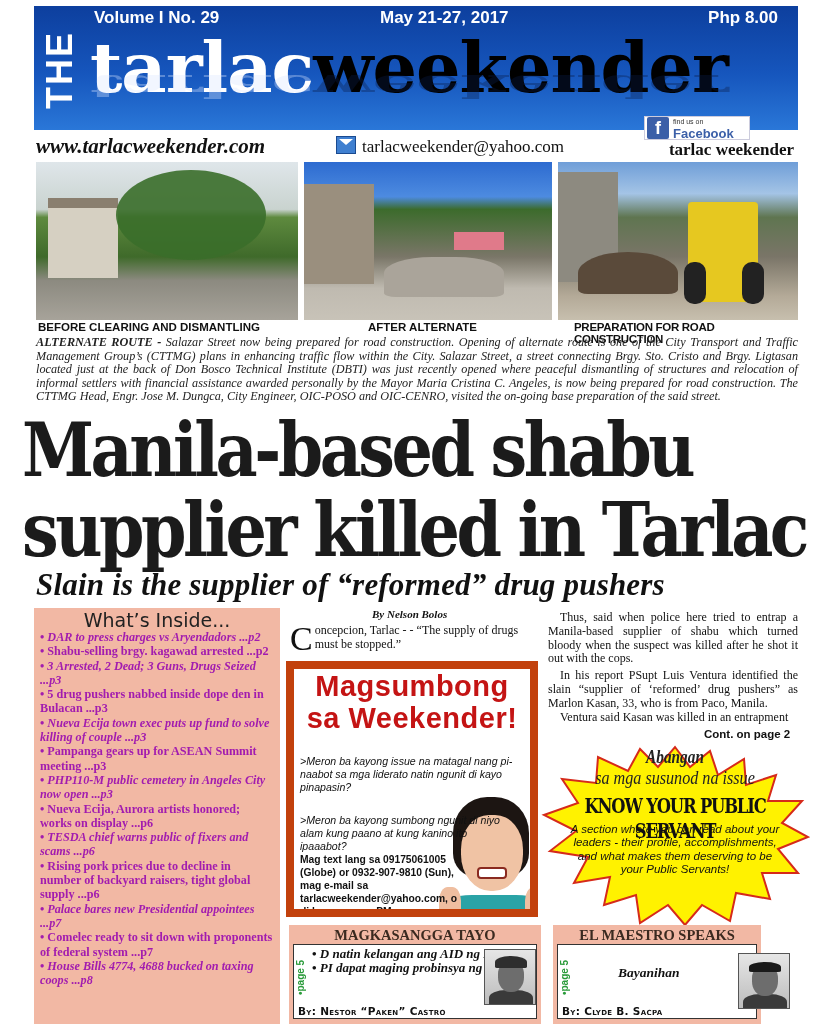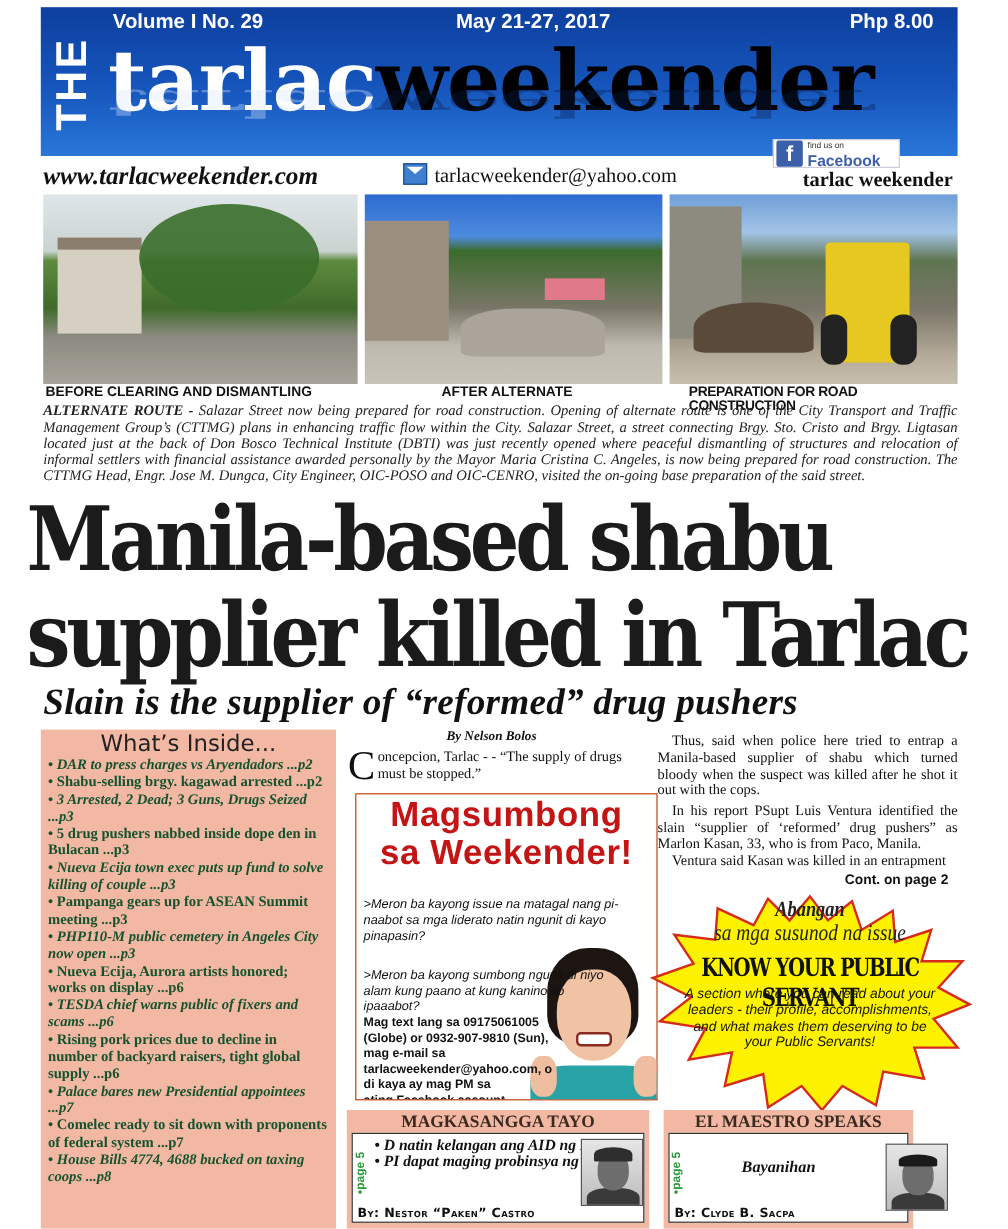--- a/index.html
+++ b/index.html
@@ -78,36 +78,36 @@
   
   .headline { position: absolute; left: 22px; top: 410px; width: 800px; font-family: "DejaVu Serif", serif;
     font-weight: 900; font-size: 74px; line-height: 80px; letter-spacing: -4px; color: #1b1b1b;
     transform: scaleX(0.88); transform-origin: left; white-space: nowrap; }
   .subhead { position: absolute; left: 36px; top: 568px; font-family: "Liberation Serif", serif;
     font-style: italic; font-weight: 700; font-size: 31px; line-height: 34px; letter-spacing: 0.2px; white-space: nowrap; }
 
   
   .inside { position: absolute; left: 34px; top: 608px; width: 246px; height: 416px; background: #f2b8a4; padding: 2px 6px 0 6px; }
   .inside-title { font-family: "DejaVu Sans", sans-serif; font-size: 19px; text-align: center; line-height: 20px; color: #222; }
-  .inside-list { list-style: none; font-family: "Liberation Serif", serif; font-weight: 700; font-size: 12.2px; line-height: 14.3px; color: #14532d; }
+  .inside-list { list-style: none; font-family: "Liberation Serif", serif; font-weight: 700; font-size: 12.2px; line-height: 14.3px; color: #a21caf; }
   .inside-list li { padding-left: 0; }
   .inside-list li::before { content: "•  "; font-style: normal; }
   .inside-list li.it { font-style: italic; }
 
   
   .byline { position: absolute; left: 372px; top: 608px; font-style: italic; font-weight: 700; font-size: 11px; }
   .lead { position: absolute; left: 290px; top: 624px; width: 252px; font-size: 12px; line-height: 13.5px; }
   .dropcap { float: left; font-size: 34px; line-height: 28px; margin-right: 2px; margin-top: 1px; }
   .col3 { position: absolute; left: 548px; top: 611px; width: 250px; font-size: 12px; line-height: 13.8px; text-align: justify; }
   .col3 p { text-indent: 12px; margin-bottom: 0; }
   .col3 p.gap { margin-top: 3px; }
   .cont { position: absolute; left: 704px; top: 728px; font-family: "Liberation Sans", sans-serif; font-weight: 700; font-size: 11.5px; }
 
   
-  .ad { position: absolute; left: 296px; top: 661px; width: 252px; height: 256px; border: 1px solid #c2410c; background: #fff; overflow: hidden; }
+  .ad { position: absolute; left: 286px; top: 661px; width: 252px; height: 256px; border: 8px solid #c2410c; background: #fff; overflow: hidden; }
   .ad-title { font-family: "Liberation Sans", sans-serif; font-weight: 900; font-size: 29px; line-height: 29px; color: #c41414; text-align: center; margin-top: 3px; letter-spacing: 0.5px; }
   .ad-body { position: absolute; left: 6px; top: 66px; width: 240px; font-family: "Liberation Sans", sans-serif; font-size: 10.6px; line-height: 13px; color: #111; }
   .ad-body .q { font-style: italic; font-weight: 400; margin-top: 20px; }
   .ad-body .plain { font-weight: 700; font-size: 10.3px; }
   .ad-woman { position: absolute; left: 145px; top: 128px; width: 110px; height: 130px; }
   .woman-hair { position: absolute; left: 14px; top: 0; width: 76px; height: 80px; background: #1c1512; border-radius: 45% 45% 30% 30%; }
   .woman-face { position: absolute; left: 22px; top: 18px; width: 62px; height: 76px; background: #f0c3a4; border-radius: 45% 45% 48% 48%; }
   .woman-mouth { position: absolute; left: 38px; top: 70px; width: 30px; height: 12px; background: #fff; border: 2px solid #8a2a20; border-radius: 4px; }
   .woman-shirt { position: absolute; left: 0; top: 98px; width: 110px; height: 40px; background: #2aa3a6; border-radius: 30% 30% 0 0; }
   .woman-fist { position: absolute; top: 90px; width: 22px; height: 34px; background: #efbea0; border-radius: 40%; }

